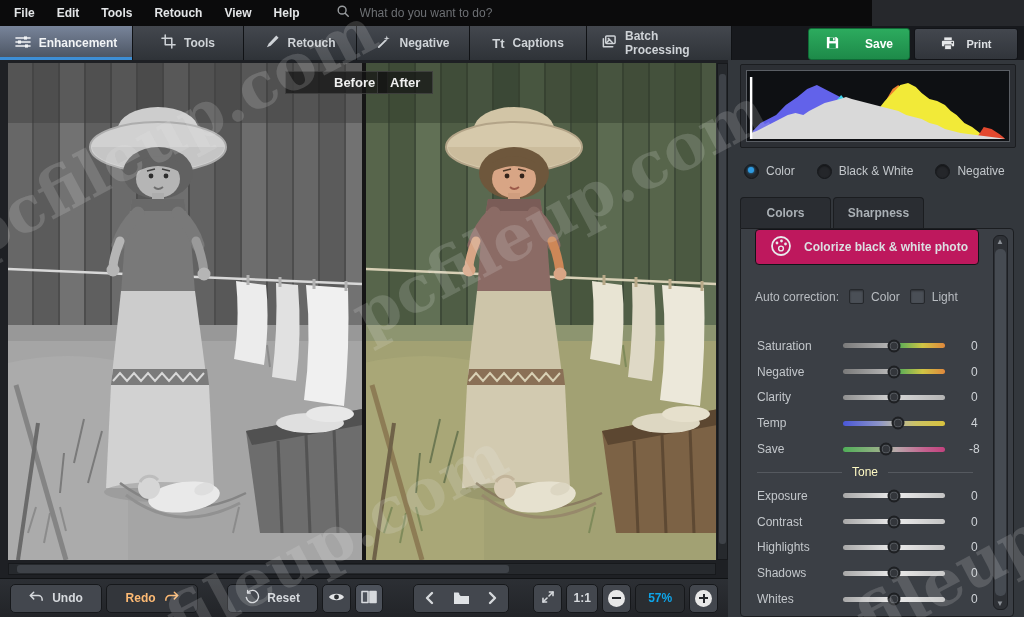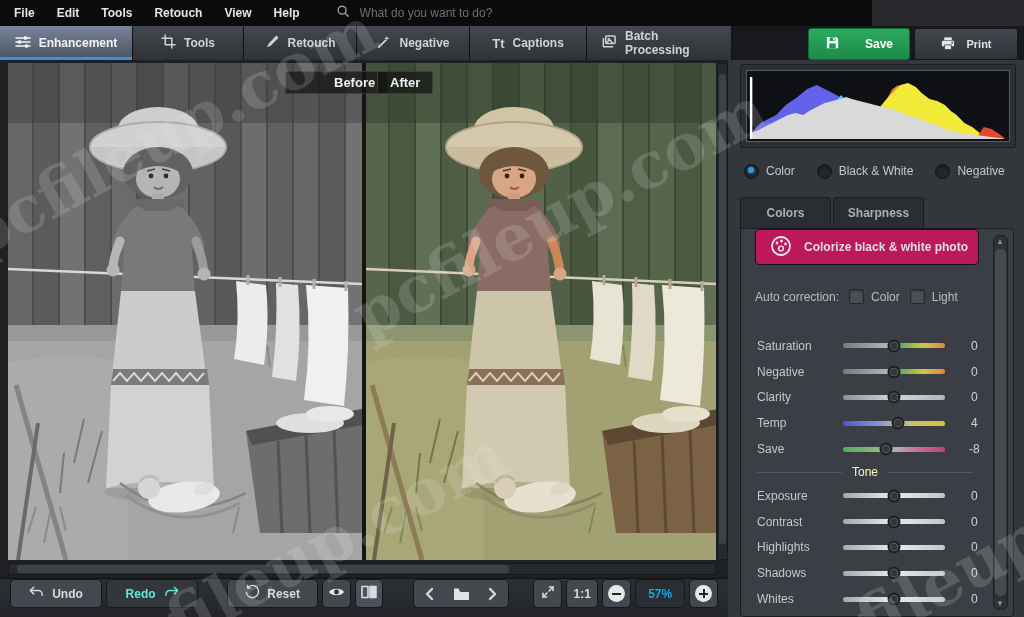--- a/index.html
+++ b/index.html
@@ -43,25 +43,25 @@
   .lbl-before{left:277px;padding-left:48px;}
   .lbl-after{left:369px;}
   
   .vscroll{position:absolute;left:717px;top:3px;width:11px;height:497px;background:#26292d;border:1px solid #17191c;box-sizing:border-box;}
   .vscroll .thumb{position:absolute;left:1px;top:10px;width:7px;height:470px;background:#3e4248;border-radius:3px;}
   .hscroll{position:absolute;left:8px;top:503px;width:708px;height:12px;background:#26292d;border:1px solid #17191c;box-sizing:border-box;}
   .hscroll .thumb{position:absolute;top:1px;left:8px;width:492px;height:8px;background:#3e4248;border-radius:3px;}
   
   .bottombar{position:absolute;left:0;top:518px;width:728px;height:39px;
        background:linear-gradient(#2c2f34,#222428);border-top:1px solid #101214;
-       display:flex;align-items:flex-start;box-sizing:border-box;padding:0 10px;gap:4px;}
+       display:flex;align-items:center;box-sizing:border-box;padding:0 10px;gap:4px;}
   .bbtn{height:27px;border-radius:5px;background:#43474e;border:1px solid #16181b;
        color:#d7dade;font-size:12px;font-weight:bold;display:flex;align-items:center;
        justify-content:center;gap:8px;padding:0 12px;cursor:pointer;}
-  .bbtn.dim{background:#33363b;color:#5eead4;}
+  .bbtn.dim{background:#33363b;color:#fdba74;}
   .bbtn.icon-only{width:30px;padding:0;}
   .bbtn.lit{background:#4c515a;}
   .navgroup{display:flex;gap:2px;background:#43474e;border:1px solid #16181b;border-radius:5px;margin-left:26px;}
   .navgroup .seg{width:30px;height:27px;display:flex;align-items:center;justify-content:center;cursor:pointer;}
   .zoombox{height:27px;min-width:48px;border-radius:5px;background:#2a2d31;border:1px solid #16181b;
        color:#0ea5e9;font-size:12px;font-weight:bold;display:flex;align-items:center;justify-content:center;}
   .circle-ic{width:17px;height:17px;border-radius:50%;background:#e8e8e8;position:relative;}
   .circle-ic::before{content:"";position:absolute;left:4px;top:7.5px;width:9px;height:2px;background:#24262a;}
   .circle-ic.plus::after{content:"";position:absolute;left:7.5px;top:4px;width:2px;height:9px;background:#24262a;}
   .gap{width:16px;}

